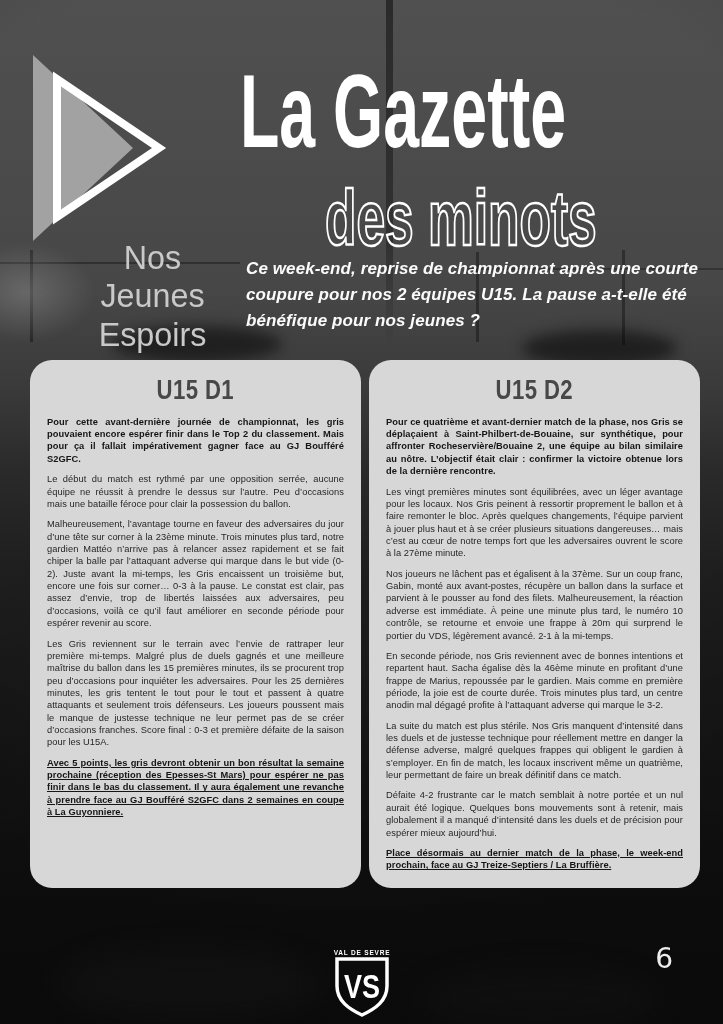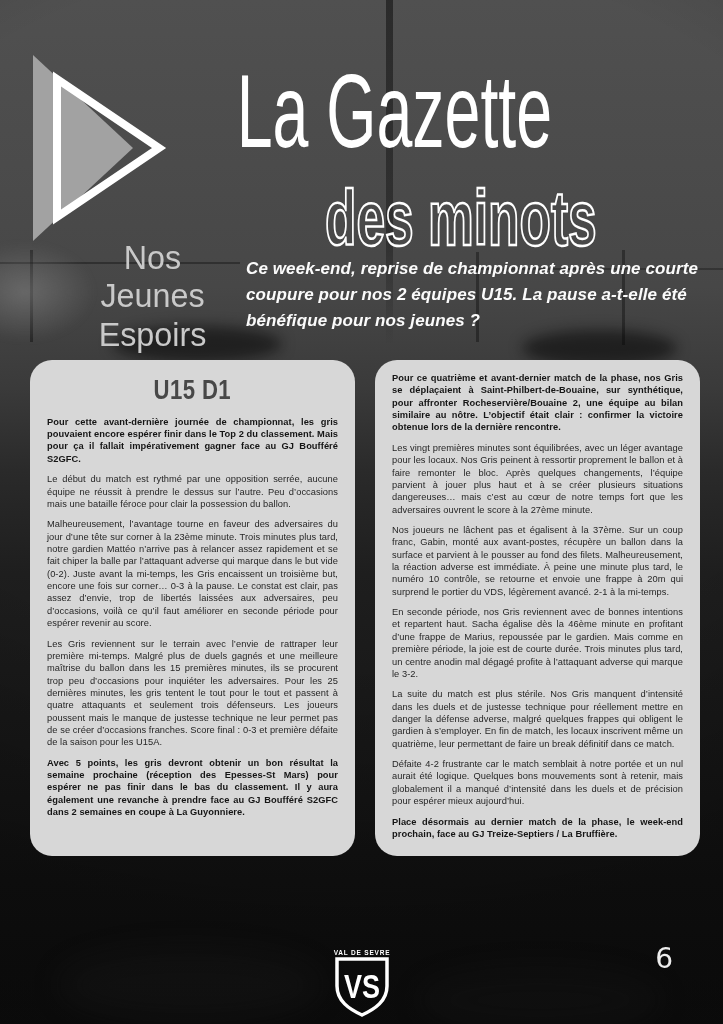--- a/index.html
+++ b/index.html
@@ -45,21 +45,21 @@
   .mottle1, .mottle2 {
     position:absolute; z-index:0; border-radius:50%; filter:blur(14px);
   }
   .mottle1 { left:60px;  top:950px; width:260px; height:70px; background:rgba(45,45,45,.25); }
   .mottle2 { left:420px; top:970px; width:240px; height:60px; background:rgba(40,40,40,.22); }
 
   
   .triangle-logo { position:absolute; left:33px; top:55px; z-index:2; }
   .title-line1 {
     position:absolute; left:140px; top:46px; width:460px; z-index:2;
-    text-align:center; color:#ffffff; font-weight:normal;
+    text-align:center; color:#ffffff; font-weight:bold;
     font-size:104px; line-height:1.25; white-space:nowrap;
   }
   .title-line1 .condense { display:inline-block; transform:scaleX(0.62); transform-origin:center; }
   .title-line2 {
     position:absolute; left:255px; top:172px; width:410px; z-index:2;
     text-align:right; font-weight:bold; font-size:78px; line-height:1.2; white-space:nowrap;
     color:transparent; -webkit-text-stroke:2.5px #ffffff;
   }
   .title-line2 .condense { display:inline-block; transform:scaleX(0.66); transform-origin:center; }
 
@@ -72,41 +72,41 @@
   .section-heading span { display:block; transform:scaleX(0.95); transform-origin:center; }
   .intro-text {
     position:absolute; left:246px; top:256px; width:466px; z-index:2;
     text-align:left; color:#fbfbfb; font-weight:bold; font-style:italic;
     font-size:17px; line-height:1.52; letter-spacing:0.1px;
   }
 
   
   .cards {
     position:absolute; left:30px; top:360px; width:670px; z-index:2;
-    display:flex; gap:20px; align-items:stretch;
+    display:flex; gap:8px; align-items:stretch;
   }
   .card {
     flex:1 1 0;
     background:#d7d7d7;
     border-radius:22px;
     padding:12px 17px 16px 17px;
     color:#1e1e1e;
   }
   .card-title {
     text-align:center; color:#484848; font-weight:bold;
     font-size:27px; line-height:1.25; margin:2px 0 8px 0;
   }
   .card-title span { display:inline-block; transform:scaleX(0.82); transform-origin:center; letter-spacing:0.5px; }
   .card p {
     font-size:9.3px; line-height:1.33;
     text-align:justify; margin-bottom:8px;
     color:#262626; letter-spacing:0.05px;
   }
   .card p.bold { font-weight:bold; color:#151515; }
-  .card p:last-child { margin-bottom:0; }
+  .card p:last-child { margin-bottom:0;text-decoration:underline; }
 
   
   .club-logo { position:absolute; left:326px; top:946px; z-index:2; }
   .page-number {
     position:absolute; right:50px; top:942px; z-index:2;
     color:#ededed; font-size:28px; font-weight:400;
     font-family:"DejaVu Sans", sans-serif;
   }
 </style>
 </head>
@@ -147,20 +147,21 @@
   <div class="card">
     <div class="card-title"><span>U15 D1</span></div>
     <p class="bold">Pour cette avant-dernière journée de championnat, les gris pouvaient encore espérer finir dans le Top 2 du classement. Mais pour ça il fallait impérativement gagner face au GJ Boufféré S2GFC.</p>
     <p>Le début du match est rythmé par une opposition serrée, aucune équipe ne réussit à prendre le dessus sur l’autre. Peu d’occasions mais une bataille féroce pour clair la possession du ballon.</p>
     <p>Malheureusement, l’avantage tourne en faveur des adversaires du jour d’une tête sur corner à la 23ème minute. Trois minutes plus tard, notre gardien Mattéo n’arrive pas à relancer assez rapidement et se fait chiper la balle par l’attaquant adverse qui marque dans le but vide (0-2). Juste avant la mi-temps, les Gris encaissent un troisième but, encore une fois sur corner… 0-3 à la pause. Le constat est clair, pas assez d’envie, trop de libertés laissées aux adversaires, peu d’occasions, voilà ce qu’il faut améliorer en seconde période pour espérer revenir au score.</p>
     <p>Les Gris reviennent sur le terrain avec l’envie de rattraper leur première mi-temps. Malgré plus de duels gagnés et une meilleure maîtrise du ballon dans les 15 premières minutes, ils se procurent trop peu d’occasions pour inquiéter les adversaires. Pour les 25 dernières minutes, les gris tentent le tout pour le tout et passent à quatre attaquants et seulement trois défenseurs. Les joueurs poussent mais le manque de justesse technique ne leur permet pas de se créer d’occasions franches. Score final : 0-3 et première défaite de la saison pour les U15A.</p>
     <p class="bold">Avec 5 points, les gris devront obtenir un bon résultat la semaine prochaine (réception des Epesses-St Mars) pour espérer ne pas finir dans le bas du classement. Il y aura également une revanche à prendre face au GJ Boufféré S2GFC dans 2 semaines en coupe à La Guyonniere.</p>
   </div>
 
   <div class="card">
+    <div class="card-title"><span>U15 D2</span></div>
     <p class="bold">Pour ce quatrième et avant-dernier match de la phase, nos Gris se déplaçaient à Saint-Philbert-de-Bouaine, sur synthétique, pour affronter Rocheservière/Bouaine 2, une équipe au bilan similaire au nôtre. L’objectif était clair : confirmer la victoire obtenue lors de la dernière rencontre.</p>
     <p>Les vingt premières minutes sont équilibrées, avec un léger avantage pour les locaux. Nos Gris peinent à ressortir proprement le ballon et à faire remonter le bloc. Après quelques changements, l’équipe parvient à jouer plus haut et à se créer plusieurs situations dangereuses… mais c’est au cœur de notre temps fort que les adversaires ouvrent le score à la 27ème minute.</p>
     <p>Nos joueurs ne lâchent pas et égalisent à la 37ème. Sur un coup franc, Gabin, monté aux avant-postes, récupère un ballon dans la surface et parvient à le pousser au fond des filets. Malheureusement, la réaction adverse est immédiate. À peine une minute plus tard, le numéro 10 contrôle, se retourne et envoie une frappe à 20m qui surprend le portier du VDS, légèrement avancé. 2-1 à la mi-temps.</p>
     <p>En seconde période, nos Gris reviennent avec de bonnes intentions et repartent haut. Sacha égalise dès la 46ème minute en profitant d’une frappe de Marius, repoussée par le gardien. Mais comme en première période, la joie est de courte durée. Trois minutes plus tard, un centre anodin mal dégagé profite à l’attaquant adverse qui marque le 3-2.</p>
     <p>La suite du match est plus stérile. Nos Gris manquent d’intensité dans les duels et de justesse technique pour réellement mettre en danger la défense adverse, malgré quelques frappes qui obligent le gardien à s’employer. En fin de match, les locaux inscrivent même un quatrième, leur permettant de faire un break définitif dans ce match.</p>
     <p>Défaite 4-2 frustrante car le match semblait à notre portée et un nul aurait été logique. Quelques bons mouvements sont à retenir, mais globalement il a manqué d’intensité dans les duels et de précision pour espérer mieux aujourd’hui.</p>
     <p class="bold">Place désormais au dernier match de la phase, le week-end prochain, face au GJ Treize-Septiers / La Bruffière.</p>
   </div>
 
 </div>

